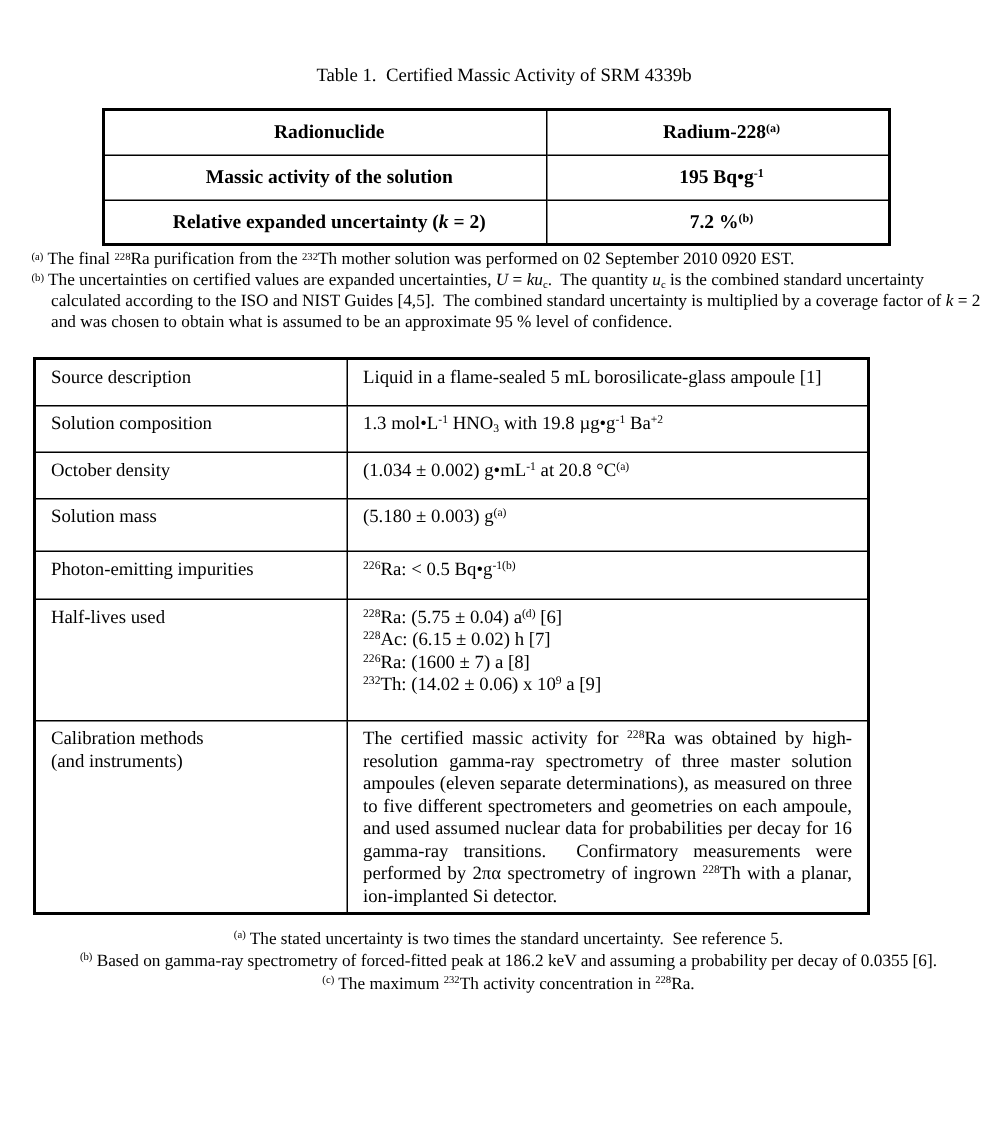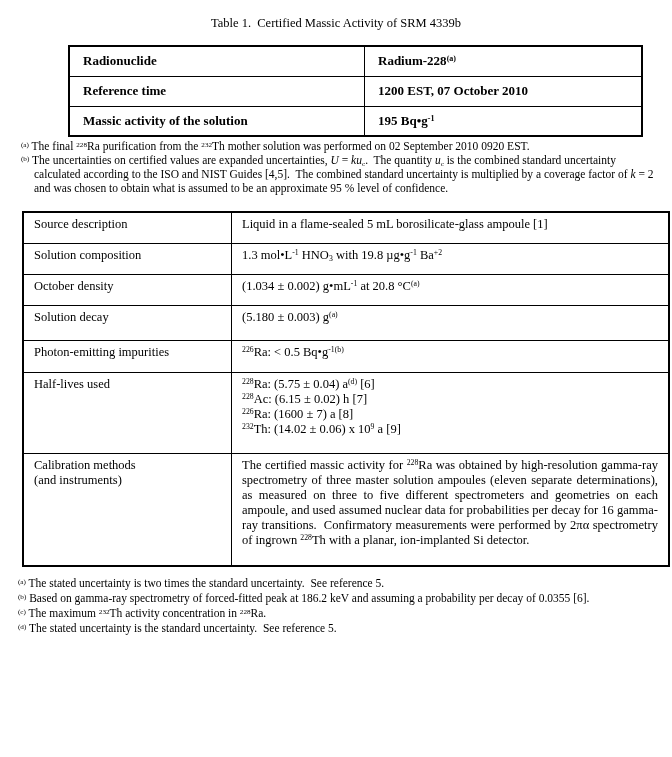--- a/index.html
+++ b/index.html
@@ -2,77 +2,77 @@
 <html><head>
 <meta charset="utf-8">
 <style>
   html,body{margin:0;padding:0;background:#ffffff;}
   .page{
     width:672px;height:757px;background:#ffffff;color:#000;
     font-family:"Liberation Serif","DejaVu Serif",serif;
     position:relative;overflow:hidden;
   }
   .caption{text-align:center;font-size:12.5px;line-height:17px;}
-  .t1-caption{padding-top:15px;}
+  .t1-caption{padding-top:15px;margin-top:27px;}
   .t2-caption{margin-top:26px;}
 
   table{border-collapse:collapse;table-layout:fixed;}
   sup{font-size:62%;line-height:0;position:relative;top:-0.48em;vertical-align:baseline;}
   sub{font-size:62%;line-height:0;position:relative;top:0.28em;vertical-align:baseline;}
   i{font-style:italic;}
 
-  .table1{margin:13px 0 0 68px;width:575px;border:2.5px solid #000;}
+  .table1{margin:13px 0 0 68px;width:526px;border:2.5px solid #000;text-align:center;}
   .table1 td{
     border:1.5px solid #000;font-weight:bold;font-size:13px;
     vertical-align:middle;padding:2px 8px 2px 13px;
   }
   .table1 tr{height:30px;}
   .table1 .col-label{width:273px;}
 
-  .table2{margin:16px 0 0 22px;width:648px;border:2.5px solid #000;font-family:Liberation Serif, serif;}
+  .table2{margin:16px 0 0 22px;width:558px;border:2.5px solid #000;font-family:Liberation Serif, serif;}
   .table2 td{
     border:1px solid #000;font-size:12.5px;line-height:15px;
     vertical-align:top;padding:4px 10px 3px 10px;
   }
   .table2 .col-label{width:187px;}
   .r-sm{height:31px;}
   .r-md1{height:35px;}
   .r-md2{height:32px;}
   .r-md3{height:30px;}
   .r-half{height:81px;margin-left:16px;}
   .r-cal{height:113px;padding-left:24px;}
   .lh-half{line-height:18.5px;}
   .lh-cal{line-height:15.1px;text-align:justify;}
 
   .footnotes{font-size:11.5px;}
   .fn{margin:0;padding-left:13px;text-indent:-13px;}
   .fn-t1{margin:2px 16px 0 21px;line-height:14px;}
-  .fn-t2{margin:9px 12px 0 18px;line-height:15px;}
+  .fn-t2{margin:9px 12px 0 18px;line-height:15px;text-align:center;}
   .fnm{font-size:62%;line-height:0;position:relative;top:-0.48em;vertical-align:baseline;}
 </style>
 </head>
 <body>
 
 <div class="page">
 
   <div class="caption t1-caption">Table 1.&nbsp; Certified Massic Activity of SRM 4339b</div>
 
   <table class="table1">
     <tbody>
       <tr>
         <td class="col-label">Radionuclide</td>
         <td>Radium-228<sup>(a)</sup></td>
       </tr>
       <tr>
-        <td class="col-label">Reference time</td>
-        <td>1200 EST, 07 October 2010</td>
+        <td class="col-label">Massic activity of the solution</td>
+        <td>195 Bq•g<sup>-1</sup></td>
       </tr>
       <tr>
-        <td class="col-label">Massic activity of the solution</td>
-        <td>195 Bq•g<sup>-1</sup></td>
+        <td class="col-label">Relative expanded uncertainty (<i>k</i> = 2)</td>
+        <td>7.2 %<sup>(b)</sup></td>
       </tr>
     </tbody>
   </table>
 
   <div class="footnotes fn-t1">
     <p class="fn"><span class="fnm">(a)</span> <span>The final <sup>228</sup>Ra purification from the <sup>232</sup>Th mother solution was performed on 02 September 2010 0920 EST.</span></p>
     <p class="fn"><span class="fnm">(b)</span> <span>The uncertainties on certified values are expanded uncertainties, <i>U</i> = <i>ku</i><sub>c</sub>.&nbsp; The quantity <i>u</i><sub>c</sub> is the combined standard uncertainty calculated according to the ISO and NIST Guides [4,5].&nbsp; The combined standard uncertainty is multiplied by a coverage factor of <i>k</i> = 2 and was chosen to obtain what is assumed to be an approximate 95 % level of confidence.</span></p>
   </div>
 
 
@@ -84,21 +84,21 @@
       </tr>
       <tr class="r-sm">
         <td class="col-label">Solution composition</td>
         <td>1.3 mol•L<sup>-1</sup> HNO<sub>3</sub> with 19.8 µg•g<sup>-1</sup> Ba<sup>+2</sup></td>
       </tr>
       <tr class="r-sm">
         <td class="col-label">October density</td>
         <td>(1.034 ± 0.002) g•mL<sup>-1</sup> at 20.8 °C<sup>(a)</sup></td>
       </tr>
       <tr class="r-md1">
-        <td class="col-label">Solution decay</td>
+        <td class="col-label">Solution mass</td>
         <td>(5.180 ± 0.003) g<sup>(a)</sup></td>
       </tr>
       <tr class="r-md2">
         <td class="col-label">Photon-emitting impurities</td>
         <td><sup>226</sup>Ra: &lt; 0.5 Bq•g<sup>-1(b)</sup></td>
       </tr>
       <tr class="r-half">
         <td class="col-label">Half-lives used</td>
         <td class="lh-half"><sup>228</sup>Ra: (5.75 ± 0.04) a<sup>(d)</sup> [6]<br><sup>228</sup>Ac: (6.15 ± 0.02) h [7]<br><sup>226</sup>Ra: (1600 ± 7) a [8]<br><sup>232</sup>Th: (14.02 ± 0.06) x 10<sup>9</sup> a [9]</td>
       </tr>
@@ -106,16 +106,15 @@
         <td class="col-label">Calibration methods<br>(and instruments)</td>
         <td class="lh-cal">The certified massic activity for <sup>228</sup>Ra was obtained by high-resolution gamma-ray spectrometry of three master solution ampoules (eleven separate determinations), as measured on three to five different spectrometers and geometries on each ampoule, and used assumed nuclear data for probabilities per decay for 16 gamma-ray transitions.&nbsp; Confirmatory measurements were performed by 2πα spectrometry of ingrown <sup>228</sup>Th with a planar, ion-implanted Si detector.</td>
       </tr>
     </tbody>
   </table>
 
   <div class="footnotes fn-t2">
     <p class="fn"><span class="fnm">(a)</span> <span>The stated uncertainty is two times the standard uncertainty.&nbsp; See reference 5.</span></p>
     <p class="fn"><span class="fnm">(b)</span> <span>Based on gamma-ray spectrometry of forced-fitted peak at 186.2 keV and assuming a probability per decay of 0.0355 [6].</span></p>
     <p class="fn"><span class="fnm">(c)</span> <span>The maximum <sup>232</sup>Th activity concentration in <sup>228</sup>Ra.</span></p>
-    <p class="fn"><span class="fnm">(d)</span> <span>The stated uncertainty is the standard uncertainty.&nbsp; See reference 5.</span></p>
   </div>
 
 </div>
 
 </body></html>

